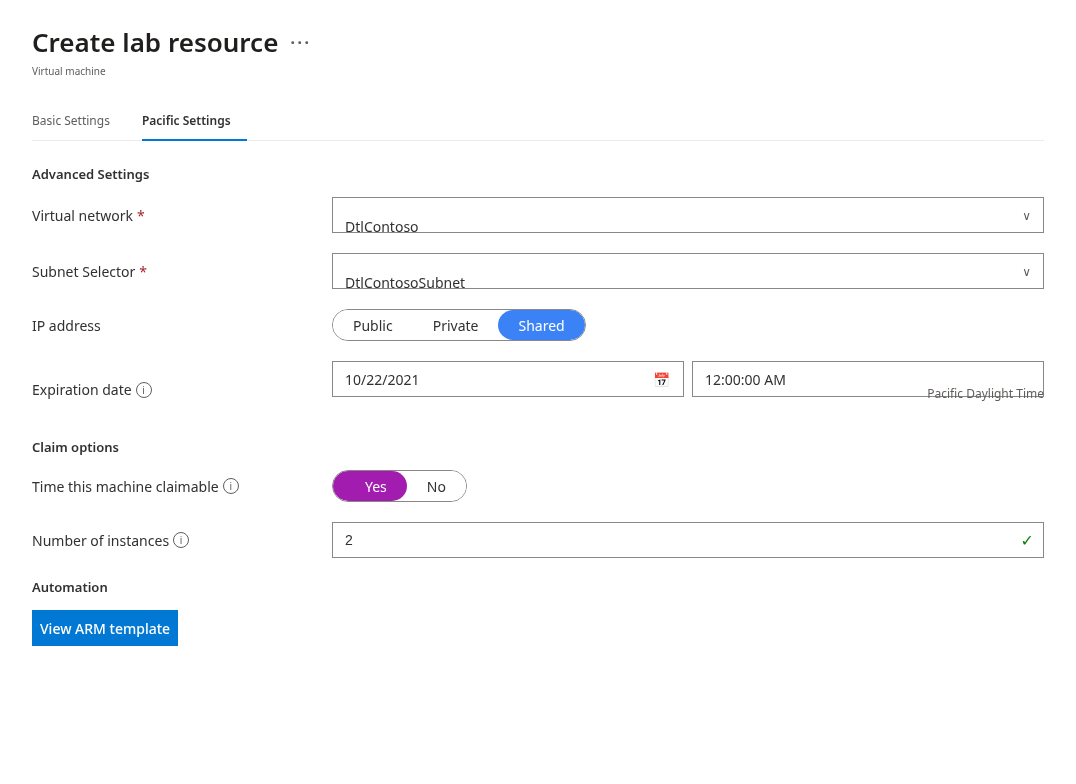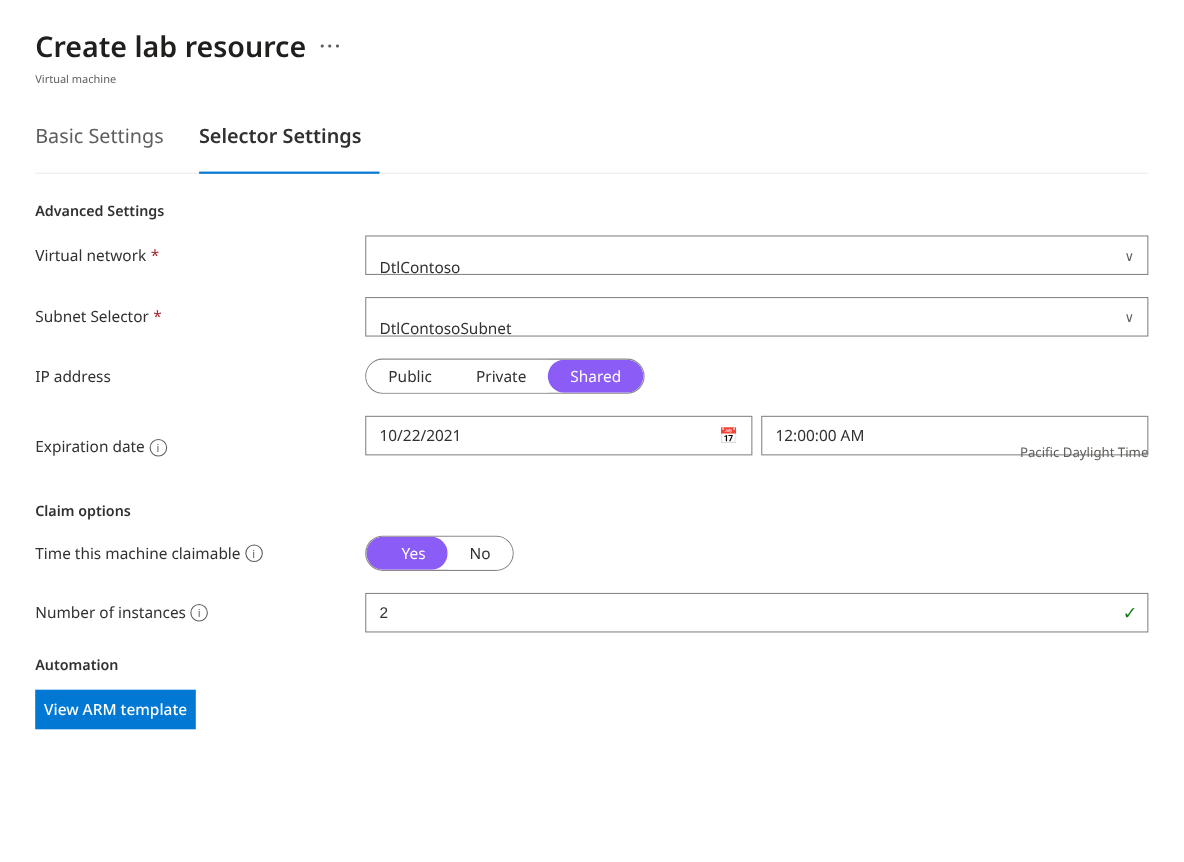--- a/index.html
+++ b/index.html
@@ -33,23 +33,23 @@
       margin-bottom: 24px;
     }
 
     
     .tabs {
       display: flex;
       border-bottom: 1px solid #edebe9;
       margin-bottom: 24px;
     }
     .tab {
-      padding: 10px 16px 20px 0;
+      padding: 10px 16px 10px 0;
       margin-right: 16px;
-      font-size: 18px;
+      font-size: 12px;
       cursor: pointer;
       color: #605e5c;
       border-bottom: 2px solid transparent;
       margin-bottom: -1px;
     }
     .tab.active {
       color: #323130;
       font-weight: 600;
       border-bottom: 2px solid #0078d4;
     }
@@ -130,21 +130,21 @@
       display: flex;
       align-items: center;
       cursor: pointer;
       font-size: 14px;
       color: #323130;
       background: #ffffff;
       border: none;
       outline: none;
     }
     .toggle-option.active {
-      background: #8b5cf6;
+      background: #3b82f6;
       color: #ffffff;
       border-radius: 20px;
     }
 
     
     .date-time-row {
       display: flex;
       gap: 8px;
       flex: 1;
     }
@@ -198,21 +198,21 @@
     .yes-no-option {
       padding: 0 20px;
       display: flex;
       align-items: center;
       cursor: pointer;
       font-size: 14px;
       color: #323130;
       background: #ffffff;
     }
     .yes-no-option.active {
-      background: #8b5cf6;
+      background: #a21caf;
       color: #ffffff;
       border-radius: 20px;
       padding-left: 32px;
     }
 
     
     .number-input-wrapper {
       flex: 1;
       position: relative;
     }
@@ -266,21 +266,21 @@
 <div style="margin-bottom: 4px; display: flex; align-items: center; gap: 12px;">
   <h1 class="page-title">
     <span>Create lab resource</span>
     <span class="ellipsis">···</span>
   </h1>
 </div>
 <div class="page-subtitle">Virtual machine</div>
 
 <div class="tabs">
   <div class="tab">Basic Settings</div>
-  <div class="tab active">Selector Settings</div>
+  <div class="tab active">Pacific Settings</div>
 </div>
 
 <div class="form-section">
   <div class="section-header">Advanced Settings</div>
 
   <div class="form-row">
     <div class="form-label">
       <span>Virtual network</span>
       <span class="required-star">*</span>
     </div>

